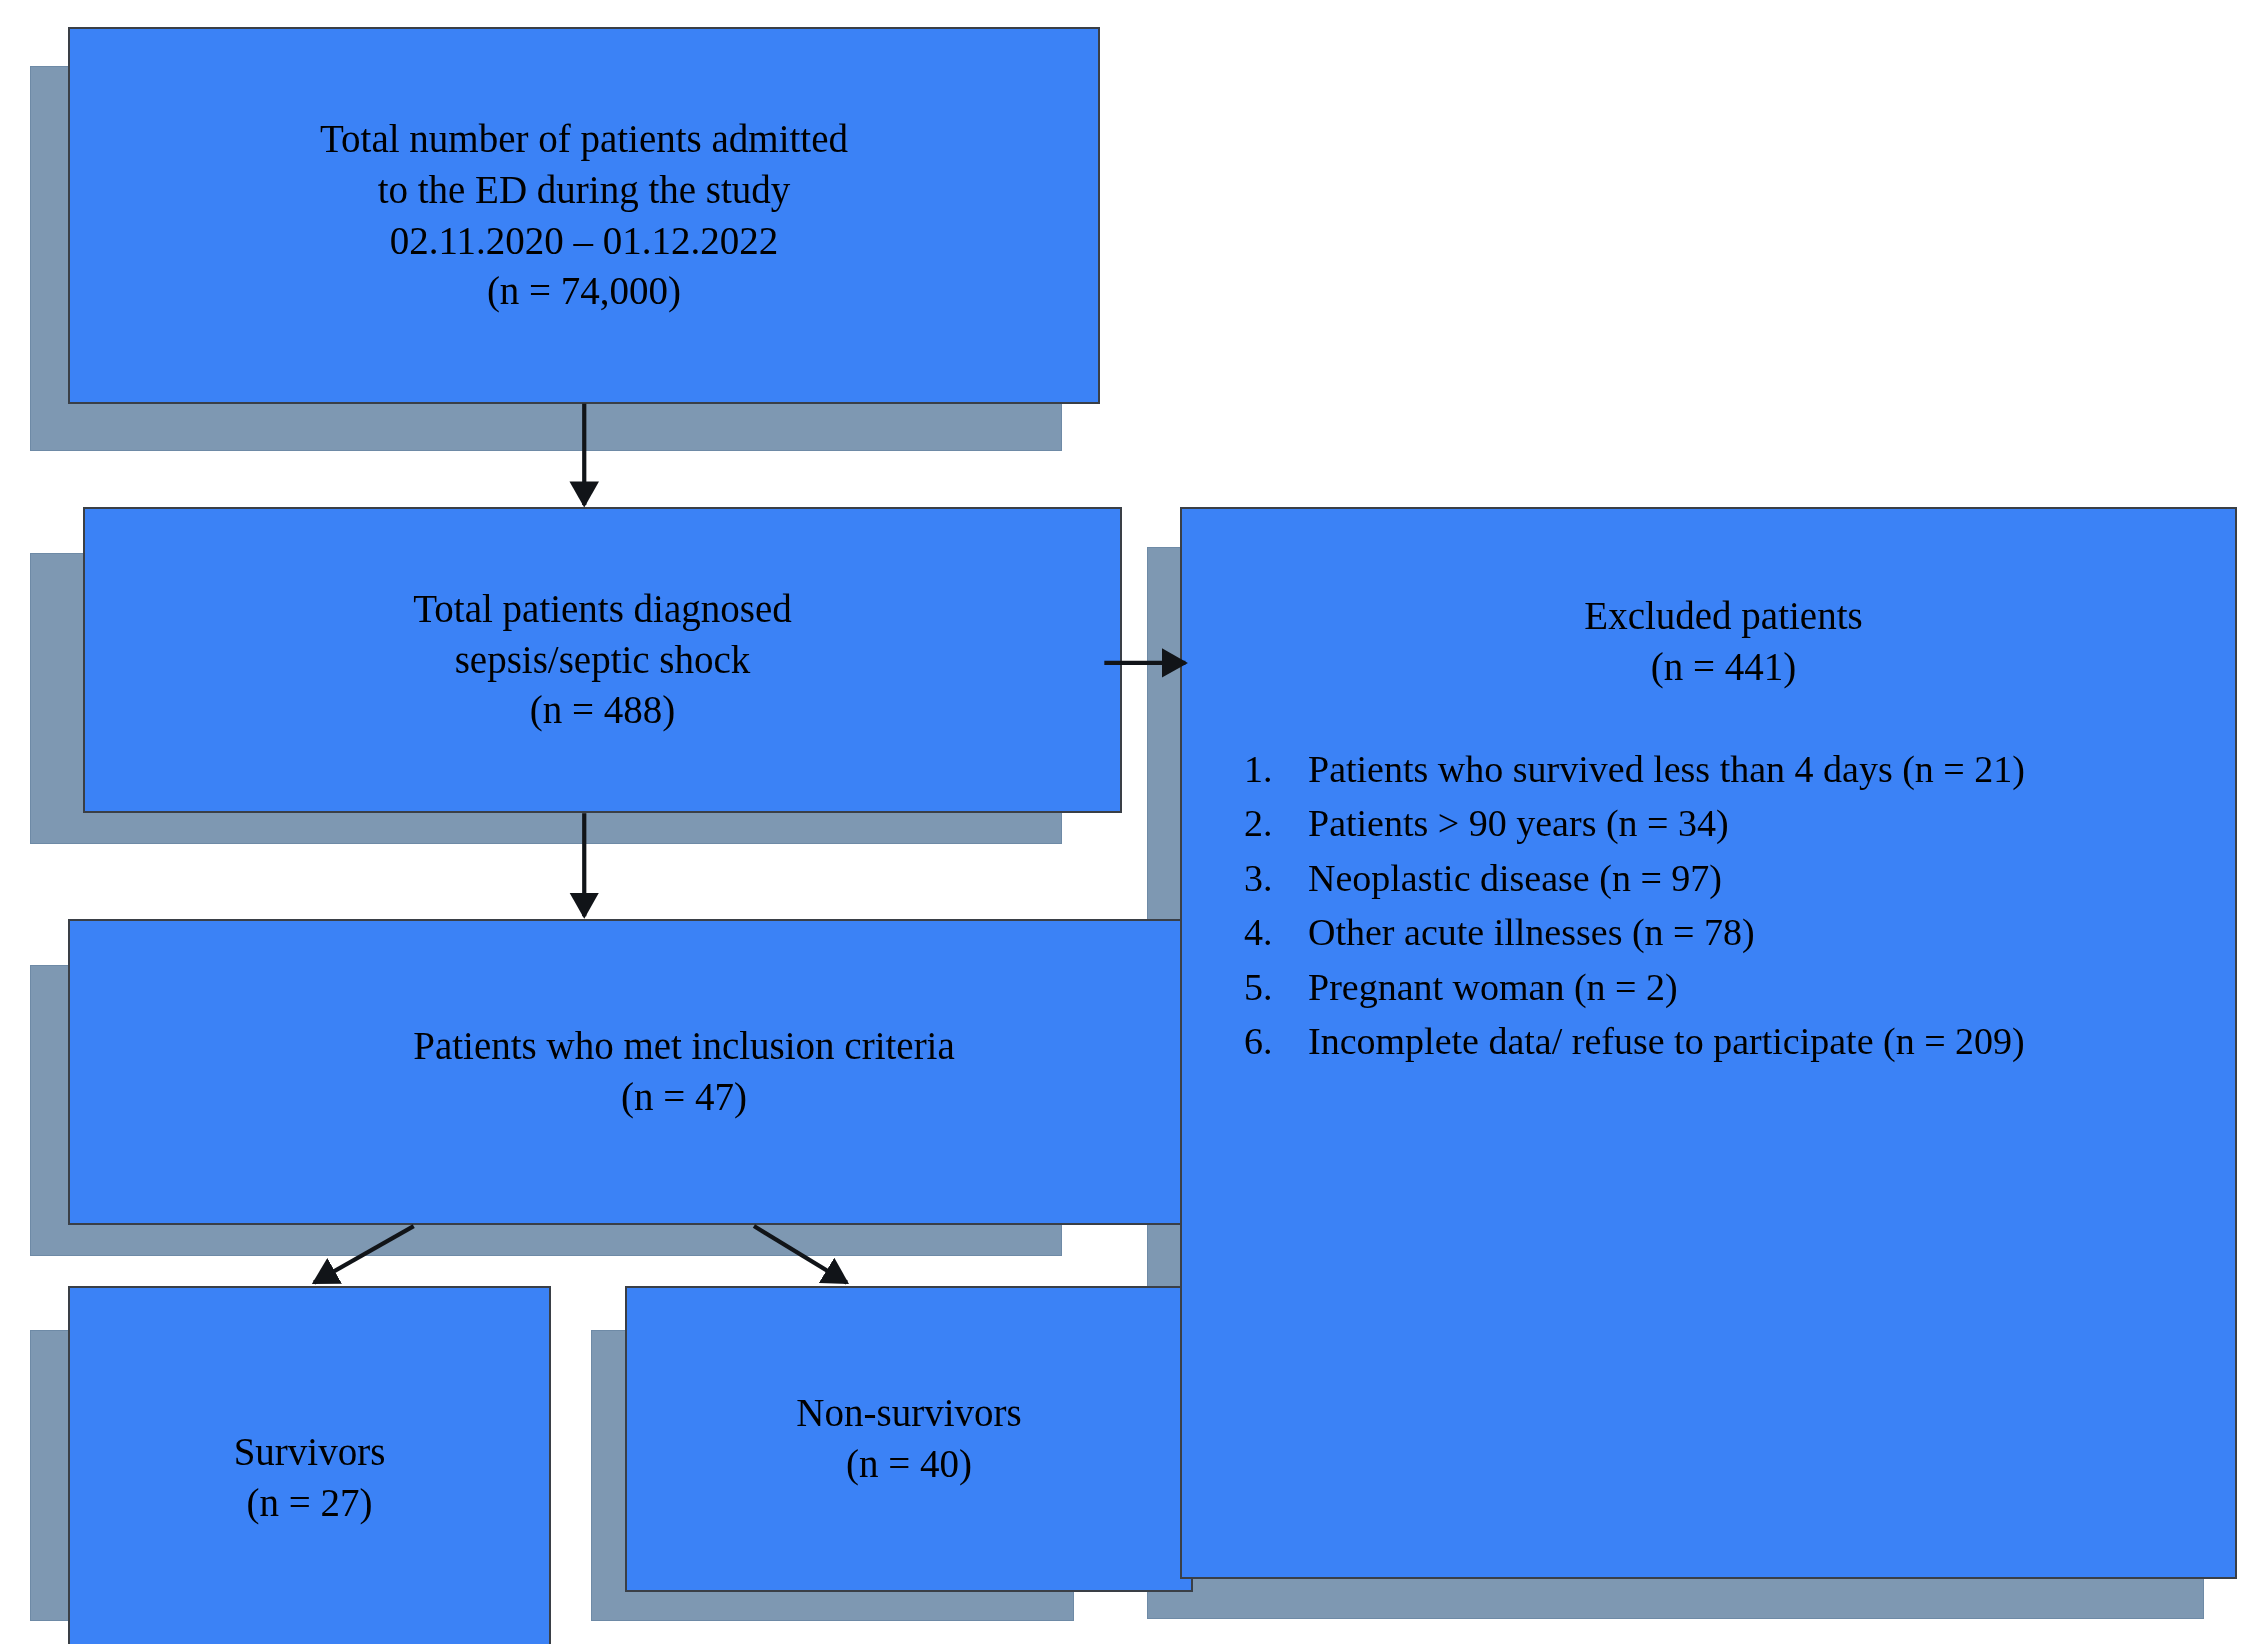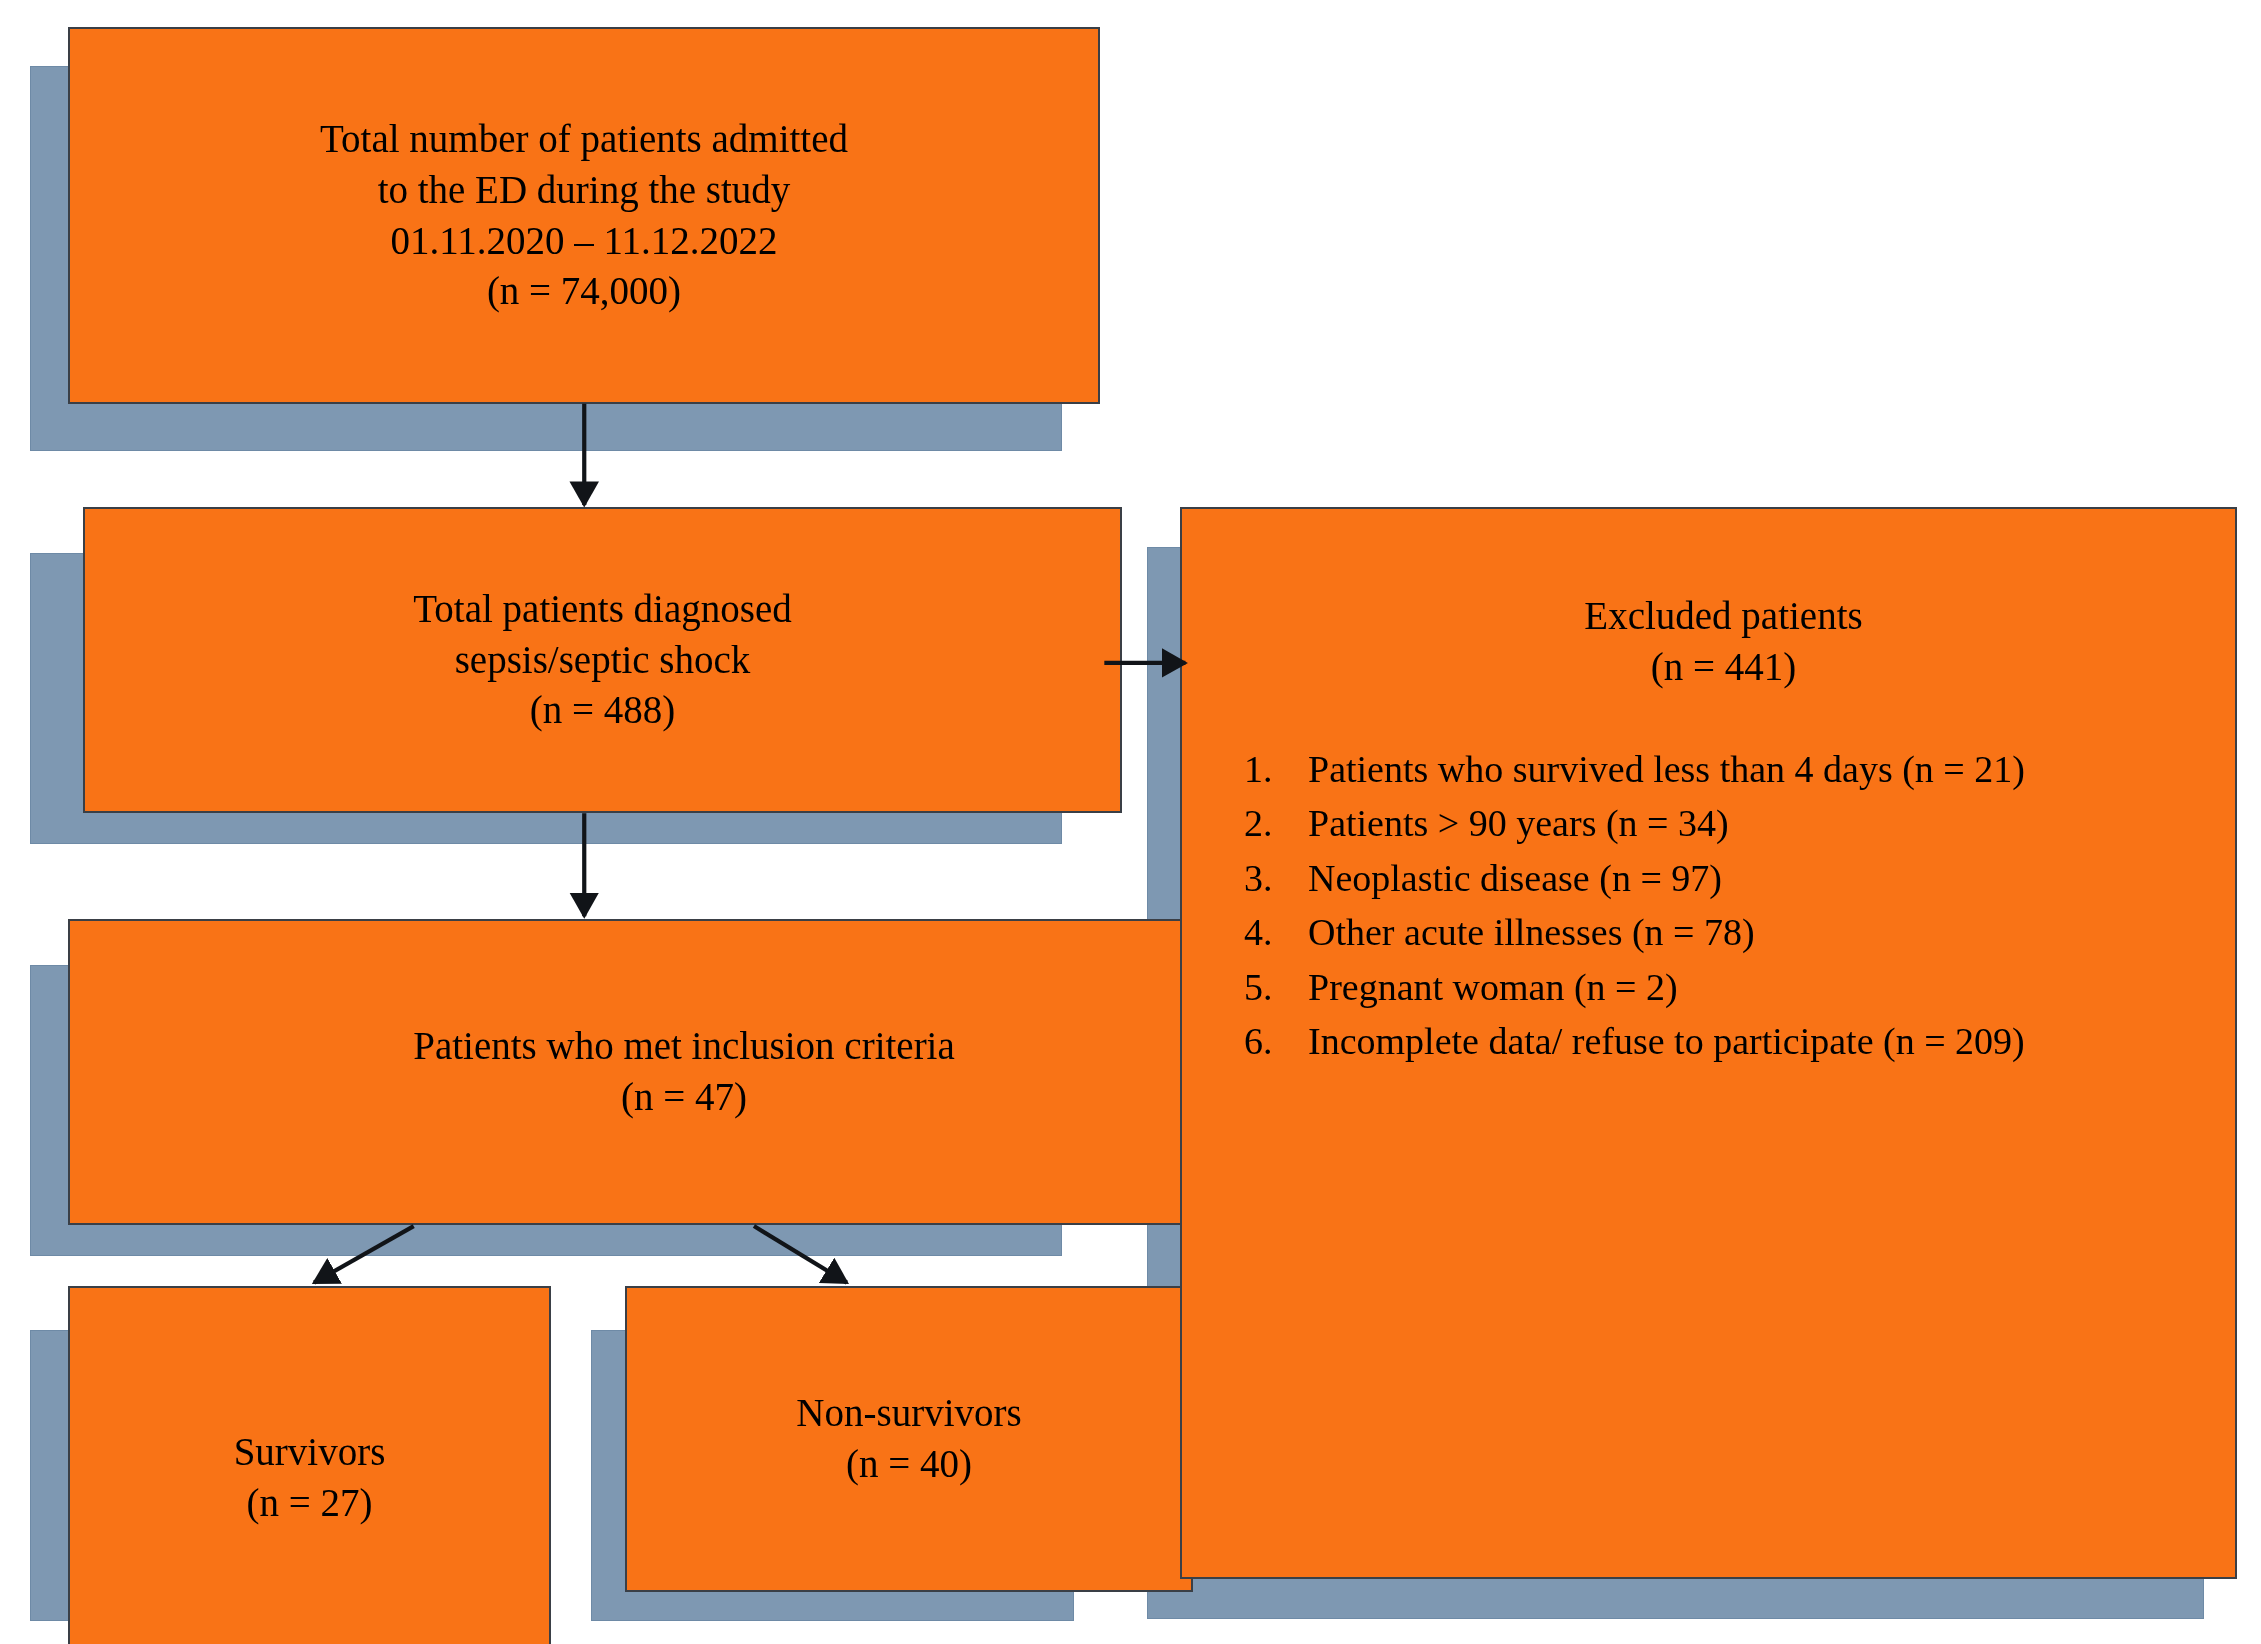--- a/index.html
+++ b/index.html
@@ -19,21 +19,21 @@
   
   .shadow {
     position: absolute;
     background: #7e98b2;
     border: 1.7px solid #6e8aa6;
     box-sizing: border-box;
     z-index: 1;
   }
   .box {
     position: absolute;
-    background: #f97316;
+    background: #3b82f6;
     border: 2.5px solid #3a3f46;
     box-sizing: border-box;
     z-index: 2;
     display: flex;
     flex-direction: column;
     justify-content: center;
     align-items: center;
     text-align: center;
     color: #000000;
     line-height: 1.30;
@@ -105,21 +105,21 @@
   <div class="shadow" style="left:30px; top:66px; width:1032px; height:385px;"></div>
   <div class="shadow" style="left:30px; top:553px; width:1032px; height:291px;"></div>
   <div class="shadow" style="left:30px; top:965px; width:1032px; height:291px;"></div>
   <div class="shadow" style="left:30px; top:1330px; width:483px; height:291px;"></div>
   <div class="shadow" style="left:591px; top:1330px; width:483px; height:291px;"></div>
   <div class="shadow" style="left:1147px; top:547px; width:1057px; height:1072px;"></div>
 
   <div class="box f46" style="left:68px; top:27px; width:1032px; height:377px;">
     <span class="line">Total number of patients admitted</span>
     <span class="line">to the ED during the study</span>
-    <span class="line">01.11.2020 – 11.12.2022</span>
+    <span class="line">02.11.2020 – 01.12.2022</span>
     <span class="line">(n = 74,000)</span>
   </div>
 
   <div class="box f46" style="left:83px; top:507px; width:1039px; height:306px;">
     <span class="line">Total patients diagnosed</span>
     <span class="line">sepsis/septic shock</span>
     <span class="line">(n = 488)</span>
   </div>
 
   <div class="box f46" style="left:68px; top:919px; width:1232px; height:306px;">

